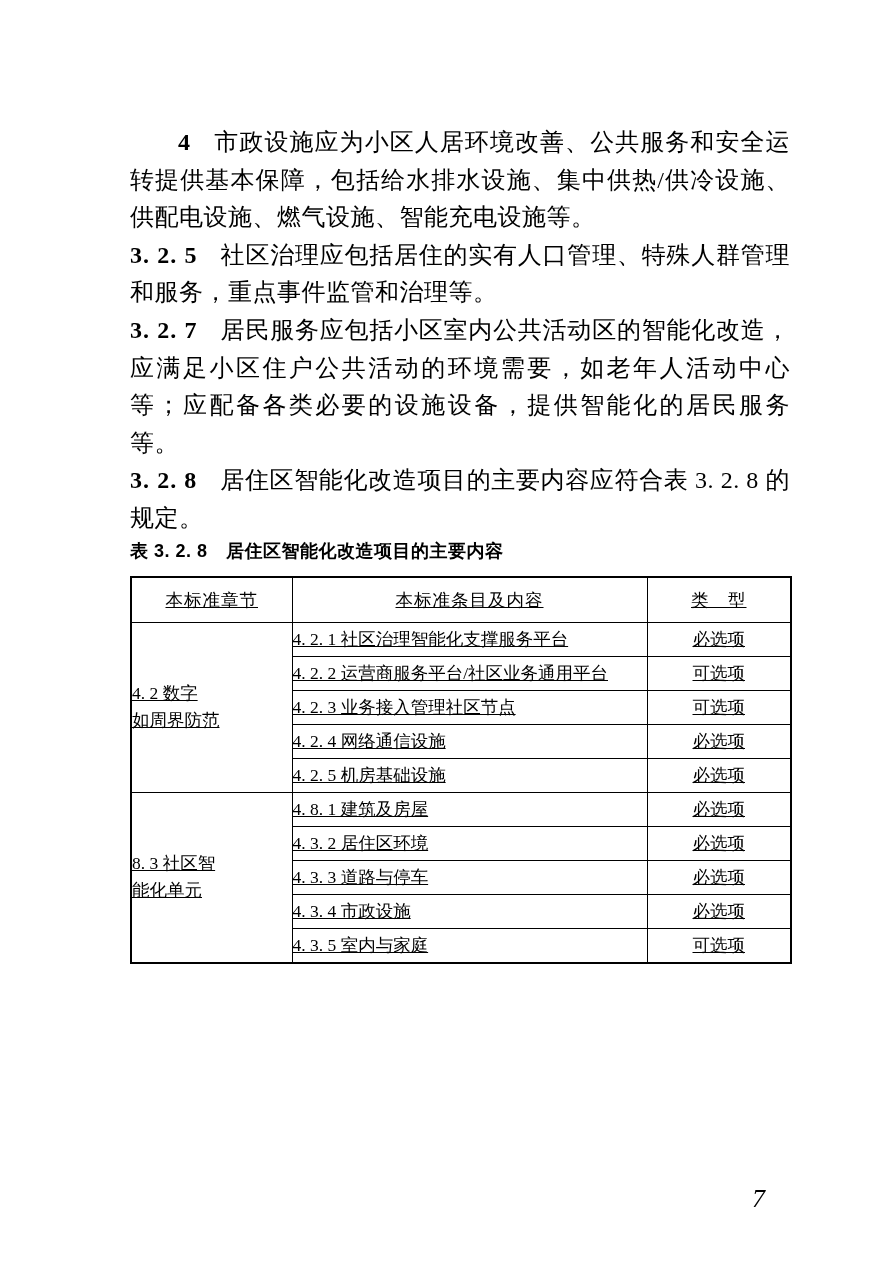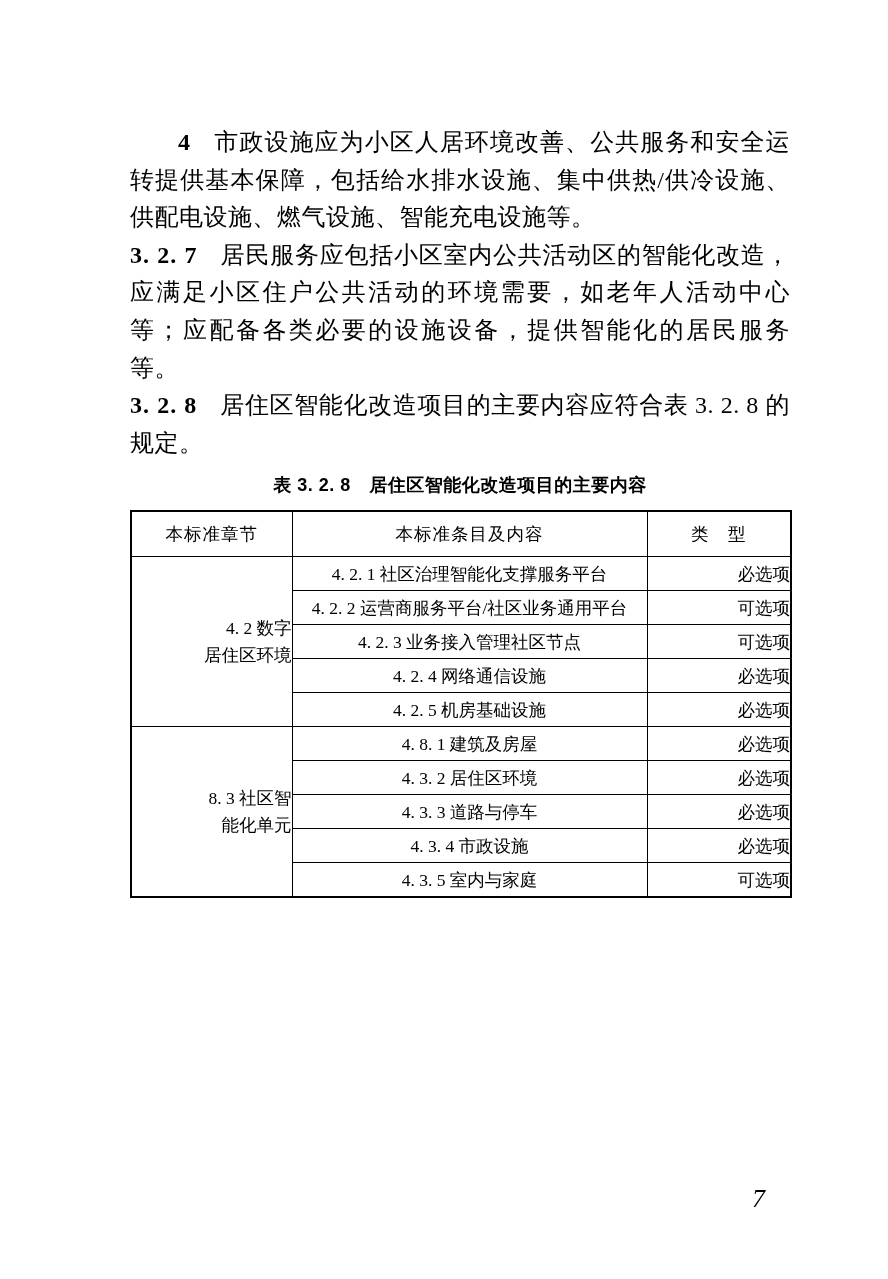--- a/index.html
+++ b/index.html
@@ -27,77 +27,78 @@
     text-align: justify;
     letter-spacing: 0.5px;
   }
   p.para.indent { text-indent: 2em; }
   p.para .num {
     font-weight: bold;
     margin-right: 0.95em;
     letter-spacing: 1px;
   }
   .table-title {
-    margin-top: 10px;
-    text-align: center;
+    text-align: left;
     font-family: "Liberation Sans", "DejaVu Sans", sans-serif;
     font-weight: bold;
     font-size: 18px;
     line-height: 26px;
     letter-spacing: 0.5px;
   }
   table.std-table {
     margin-top: 12px;
     width: 660px;
     border-collapse: collapse;
     table-layout: fixed;
     border: 2.5px solid #000;
     font-size: 17.5px;
   }
   table.std-table th, table.std-table td {
     border: 1px solid #000;
     padding: 0;
+    text-decoration: underline;
   }
   table.std-table th {
     height: 44px;
     font-weight: normal;
     text-align: center;
     letter-spacing: 1px;
   }
   table.std-table td { height: 33px; }
   td.chapter-cell {
-    text-align: right;
+    text-align: left;
     vertical-align: middle;
     line-height: 27px;
   }
   td.chapter-cell span { display: block; }
   td.item-cell {
-    text-align: center;
+    text-align: left;
     padding-left: 22px;
     padding-right: 6px;
   }
-  td.type-cell { text-align: right; }
+  td.type-cell { text-align: center; }
   .page-number {
     position: absolute;
     left: 752px; top: 1184px;
     font-size: 26px;
     font-style: italic;
     font-family: "Liberation Serif", "DejaVu Serif", serif;
   }
 </style>
 </head>
 <body>
 
 <div class="page">
   <div class="content">
 
     <p class="para indent"><span class="num">4</span><span>市政设施应为小区人居环境改善、公共服务和安全运转提供基本保障，包括给水排水设施、集中供热/供冷设施、供配电设施、燃气设施、智能充电设施等。</span></p>
 
 
 
+    <p class="para"><span class="num">3. 2. 5</span><span>社区治理应包括居住的实有人口管理、特殊人群管理和服务，重点事件监管和治理等。</span></p>
 
 
     <p class="para"><span class="num">3. 2. 7</span><span>居民服务应包括小区室内公共活动区的智能化改造，应满足小区住户公共活动的环境需要，如老年人活动中心等；应配备各类必要的设施设备，提供智能化的居民服务等。</span></p>
 
     <p class="para"><span class="num">3. 2. 8</span><span>居住区智能化改造项目的主要内容应符合表 3. 2. 8 的规定。</span></p>
 
     <div class="table-title">表 3. 2. 8　居住区智能化改造项目的主要内容</div>
 
     <table class="std-table">
       <colgroup>
@@ -109,21 +110,21 @@
         <tr>
           <th>本标准章节</th>
           <th>本标准条目及内容</th>
           <th>类　型</th>
         </tr>
       </thead>
       <tbody>
         <tr>
           <td class="chapter-cell" rowspan="5">
             <span>4. 2 数字</span>
-            <span>居住区环境</span>
+            <span>如周界防范</span>
           </td>
           <td class="item-cell">4. 2. 1 社区治理智能化支撑服务平台</td>
           <td class="type-cell">必选项</td>
         </tr>
         <tr>
           <td class="item-cell">4. 2. 2 运营商服务平台/社区业务通用平台</td>
           <td class="type-cell">可选项</td>
         </tr>
         <tr>
           <td class="item-cell">4. 2. 3 业务接入管理社区节点</td>

